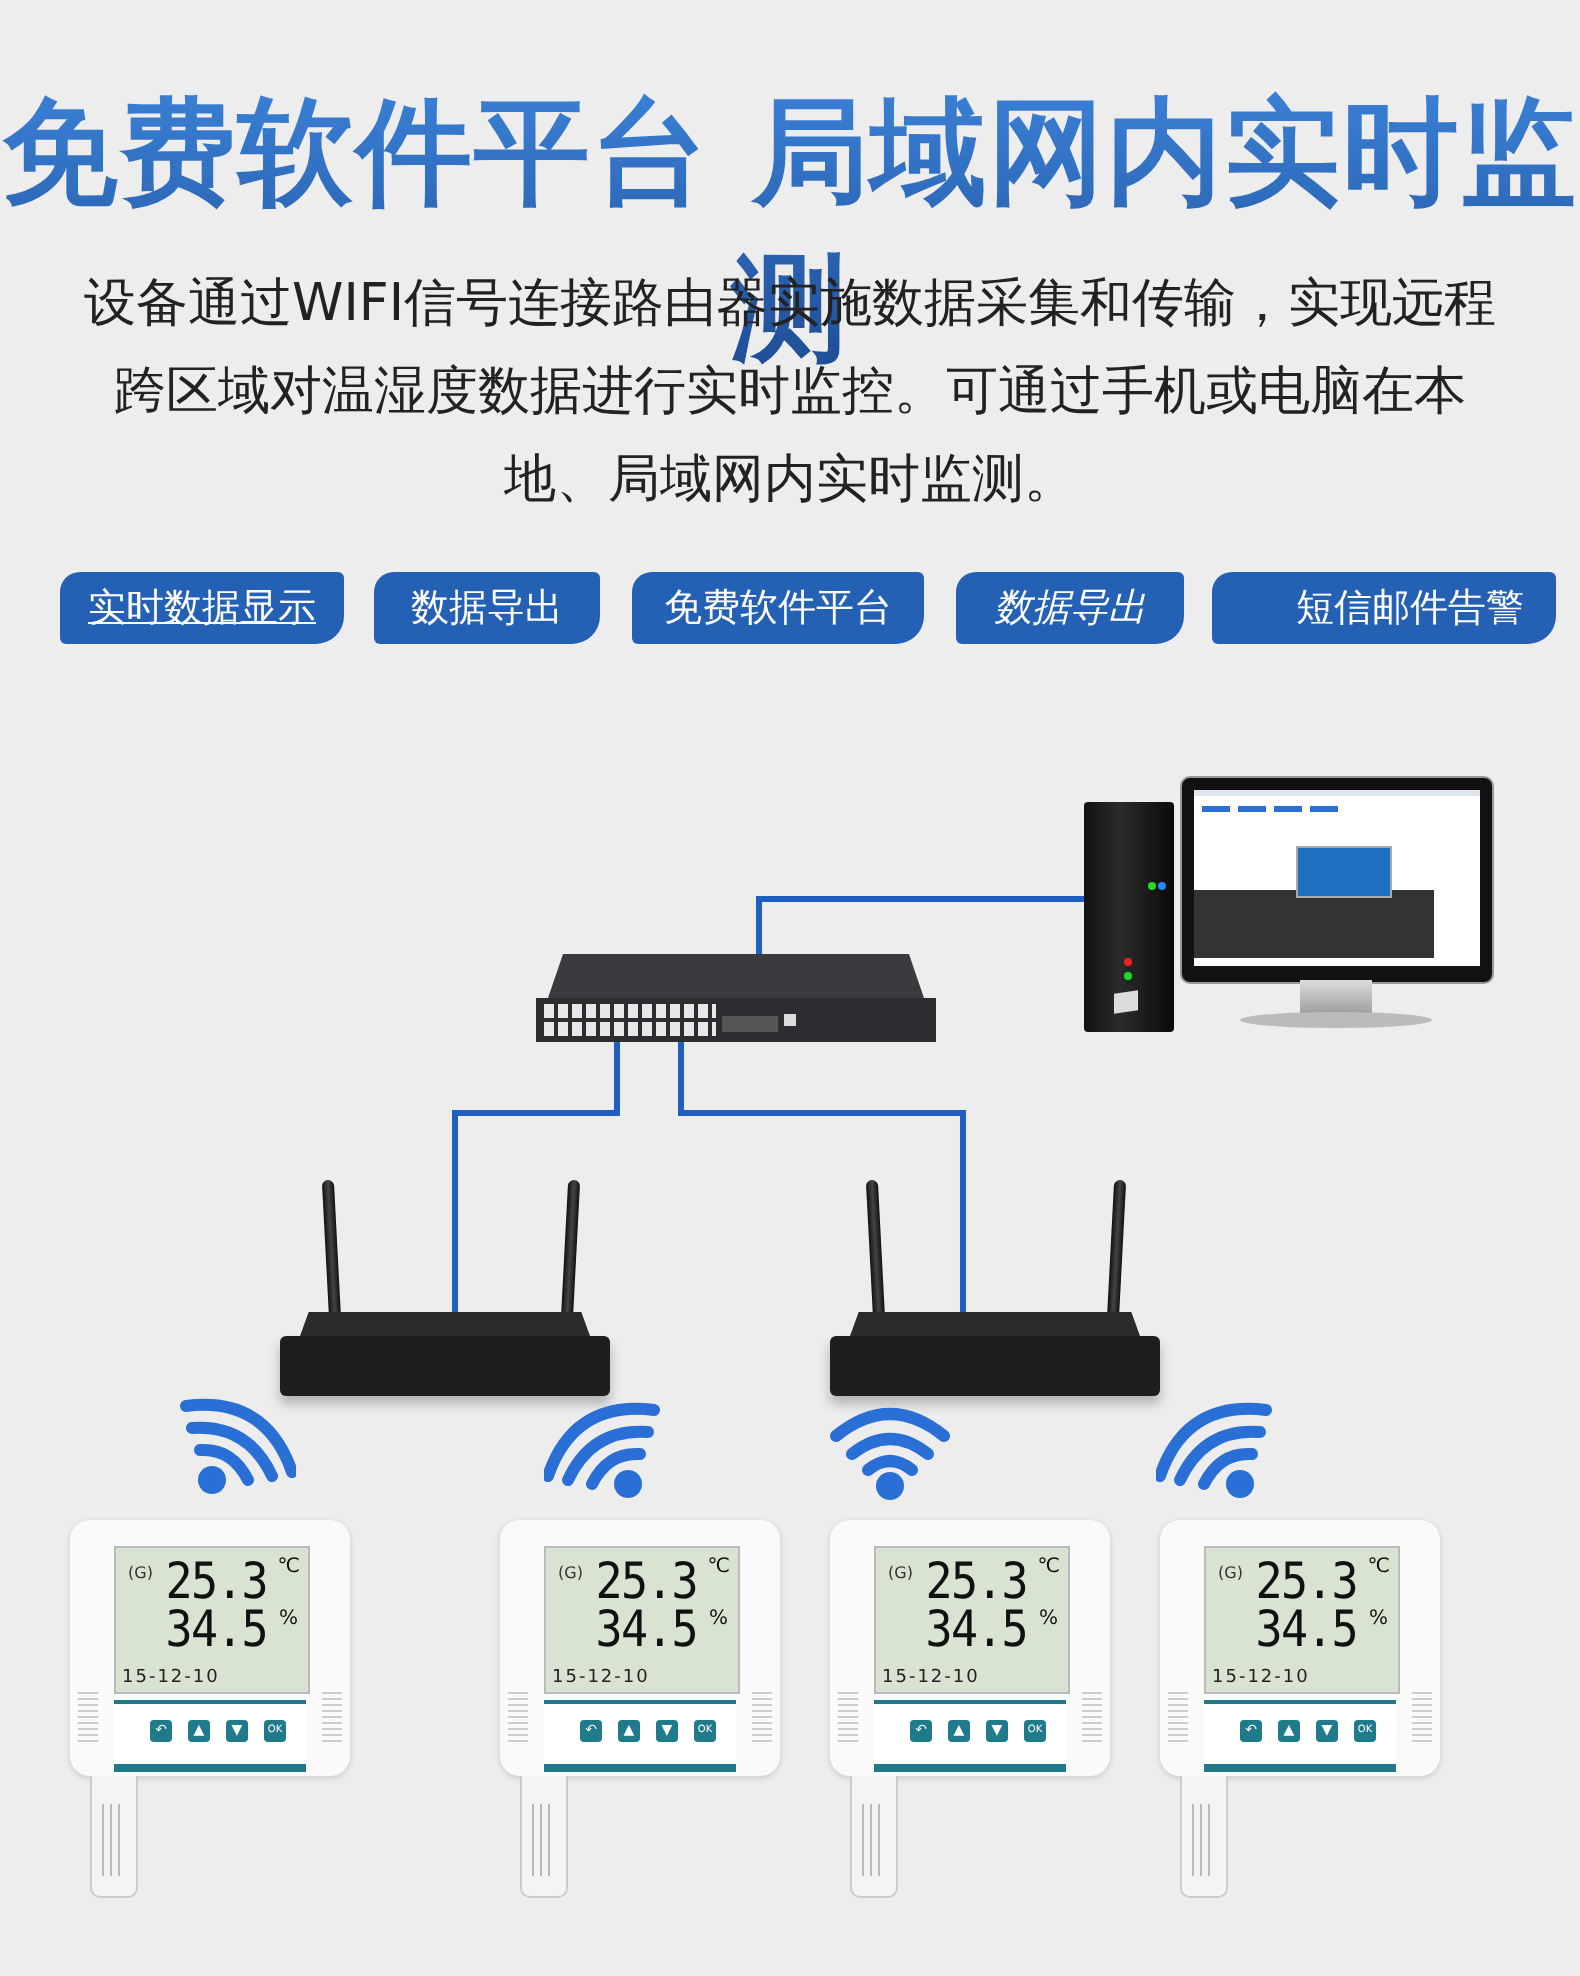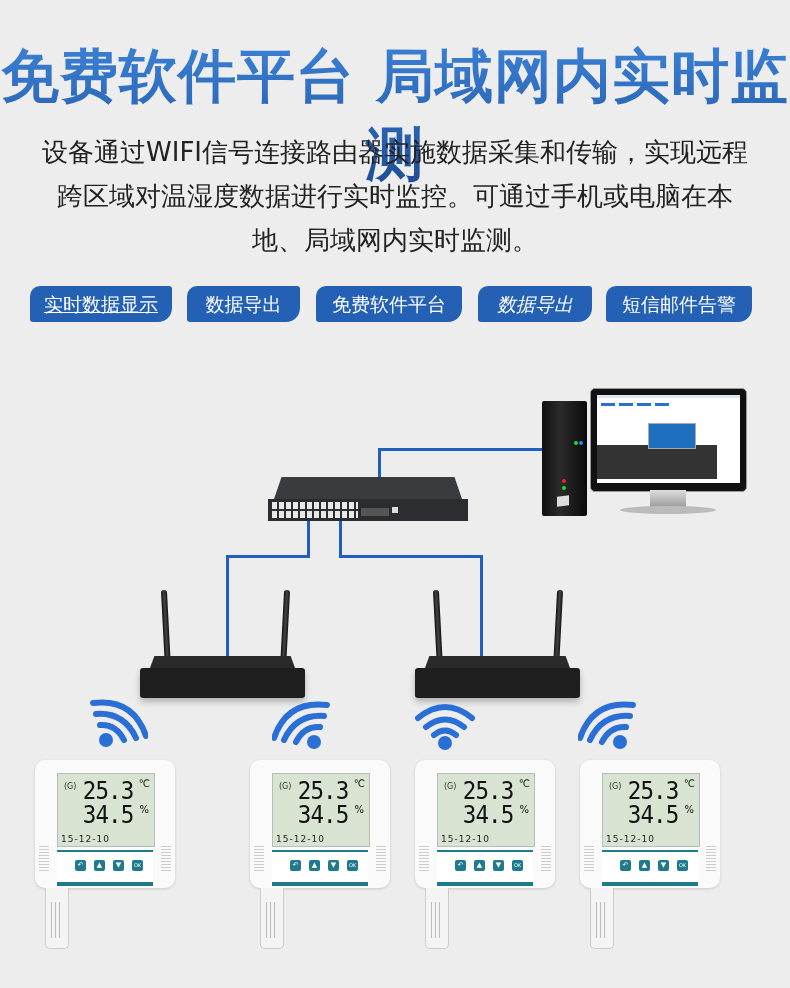--- a/index.html
+++ b/index.html
@@ -66,21 +66,21 @@
 <body>
 
 <div class="title">免费软件平台 局域网内实时监测</div>
 <div class="desc">设备通过WIFI信号连接路由器实施数据采集和传输，实现远程跨区域对温湿度数据进行实时监控。可通过手机或电脑在本地、局域网内实时监测。</div>
 
 <div class="tags">
   <div class="tag" style="left:30px;width:142px;text-decoration:underline;">实时数据显示</div>
   <div class="tag" style="left:187px;width:113px;">数据导出</div>
   <div class="tag" style="left:316px;width:146px;">免费软件平台</div>
   <div class="tag" style="left:478px;width:114px;font-style:italic;">数据导出</div>
-  <div class="tag" style="left:606px;width:146px;">短信邮件告警</div>
+  <div class="tag" style="left:606px;width:146px;padding-left:26px;">短信邮件告警</div>
 </div>
 
 <div class="line" style="left:378px;top:448px;width:3px;height:30px;"></div>
 <div class="line" style="left:378px;top:448px;width:166px;height:3px;"></div>
 <div class="line" style="left:307px;top:518px;width:3px;height:40px;"></div>
 <div class="line" style="left:226px;top:555px;width:84px;height:3px;"></div>
 <div class="line" style="left:226px;top:555px;width:3px;height:110px;"></div>
 <div class="line" style="left:339px;top:518px;width:3px;height:40px;"></div>
 <div class="line" style="left:339px;top:555px;width:144px;height:3px;"></div>
 <div class="line" style="left:480px;top:555px;width:3px;height:110px;"></div>

